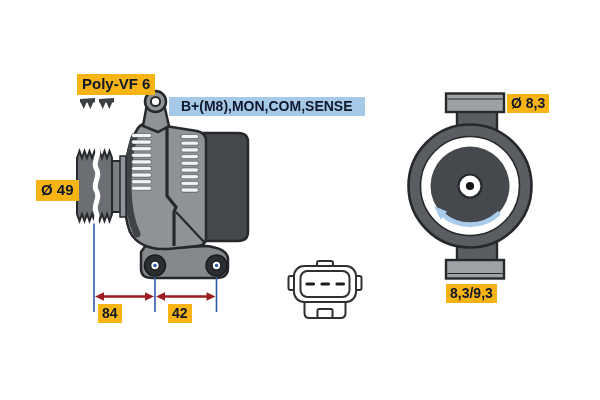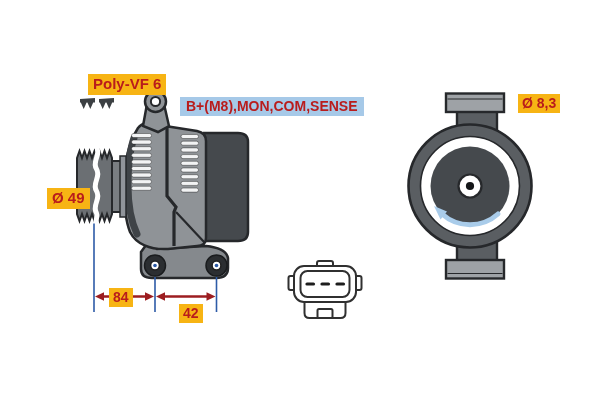--- a/index.html
+++ b/index.html
@@ -1,22 +1,22 @@
 <!DOCTYPE html>
 <html style="--label_yellow: #F7B414; --label_blue: #A6C9E8; --dimension_line_blue: #2D5BA7; --dimension_arrow_red: #9C1D20; --rotation_arrow_blue: #A9CCEA; --body_gray: #8F9397; --housing_dark_gray: #45494D; --outline_dark: #26282B;"><head>
 <meta charset="utf-8">
 <style>
   html,body{margin:0;padding:0;background:#fff;}
   .stage{position:relative;width:600px;height:400px;background:#ffffff;overflow:hidden;
          font-family:"Liberation Sans",sans-serif;}
   .stage svg{position:absolute;left:0;top:0;}
-  .tag{position:absolute;color:#b91c1c;font-weight:700;white-space:nowrap;line-height:1.1;margin-left:11px;}
+  .tag{position:absolute;color:#0f172a;font-weight:700;white-space:nowrap;line-height:1.1;}
   .tag.yellow{background:var(--label_yellow,#F7B414);padding:2px 5px;font-size:15px;}
   .tag.yellow.small{font-size:14px;padding:2px 4px;}
-  .tag.blue{background:var(--label_blue,#A6C9E8);padding:2px 6px;font-size:14px;}
+  .tag.blue{background:var(--label_blue,#A6C9E8);padding:2px 12px;font-size:14px;}
   .caption{position:absolute;color:#1a1a1a;font-weight:400;font-size:9.5px;letter-spacing:.6px;white-space:nowrap;}
 </style>
 </head>
 <body>
 
 <div class="stage">
 
   <svg width="600" height="400" viewBox="0 0 600 400">
 
     <g>
@@ -135,18 +135,19 @@
       <g stroke="#1d1d1d" stroke-width="3.2" stroke-linecap="round">
         <line x1="307" y1="284" x2="313.5" y2="284"></line>
         <line x1="322" y1="284" x2="328.5" y2="284"></line>
         <line x1="337" y1="284" x2="343.5" y2="284"></line>
       </g>
     </g>
   </svg>
 
   <div class="tag yellow" style="left:77px;top:74px;">Poly-VF 6</div>
   <div class="tag blue" style="left:169px;top:97px;">B+(M8),MON,COM,SENSE</div>
-  <div class="tag yellow" style="left:36px;top:188px;">Ø 49</div>
-  <div class="tag yellow small" style="left:98px;top:288px;">84</div>
+  <div class="tag yellow" style="left:36px;top:180px;">Ø 49</div>
+  <div class="tag yellow small" style="left:98px;top:304px;">84</div>
   <div class="tag yellow small" style="left:168px;top:304px;">42</div>
   <div class="tag yellow small" style="left:507px;top:94px;">Ø 8,3</div>
+  <div class="tag yellow small" style="left:446px;top:284px;">8,3/9,3</div>
 
 </div>
 
 </body></html>

